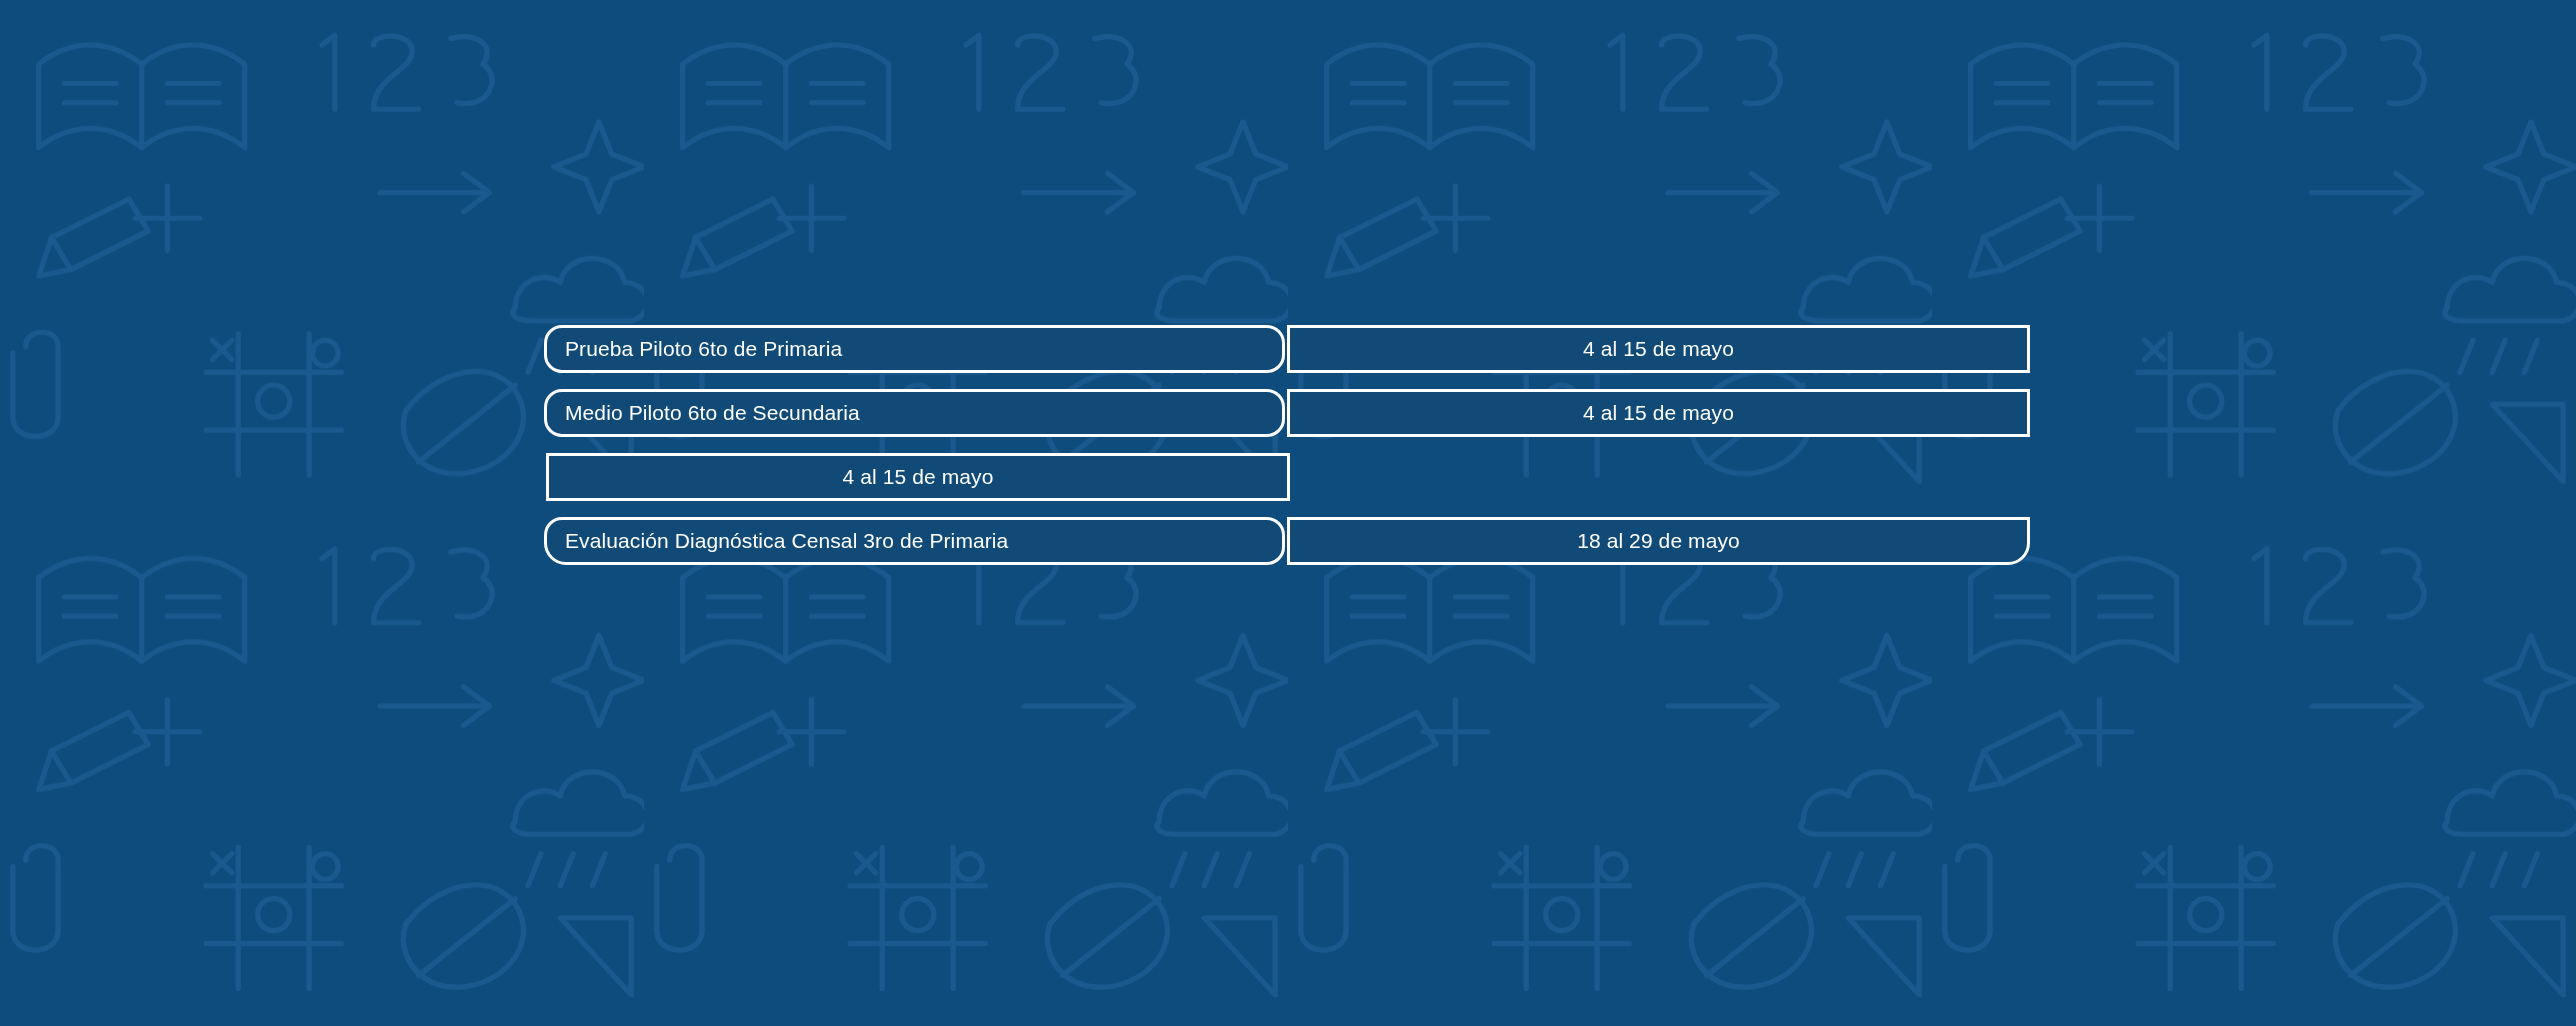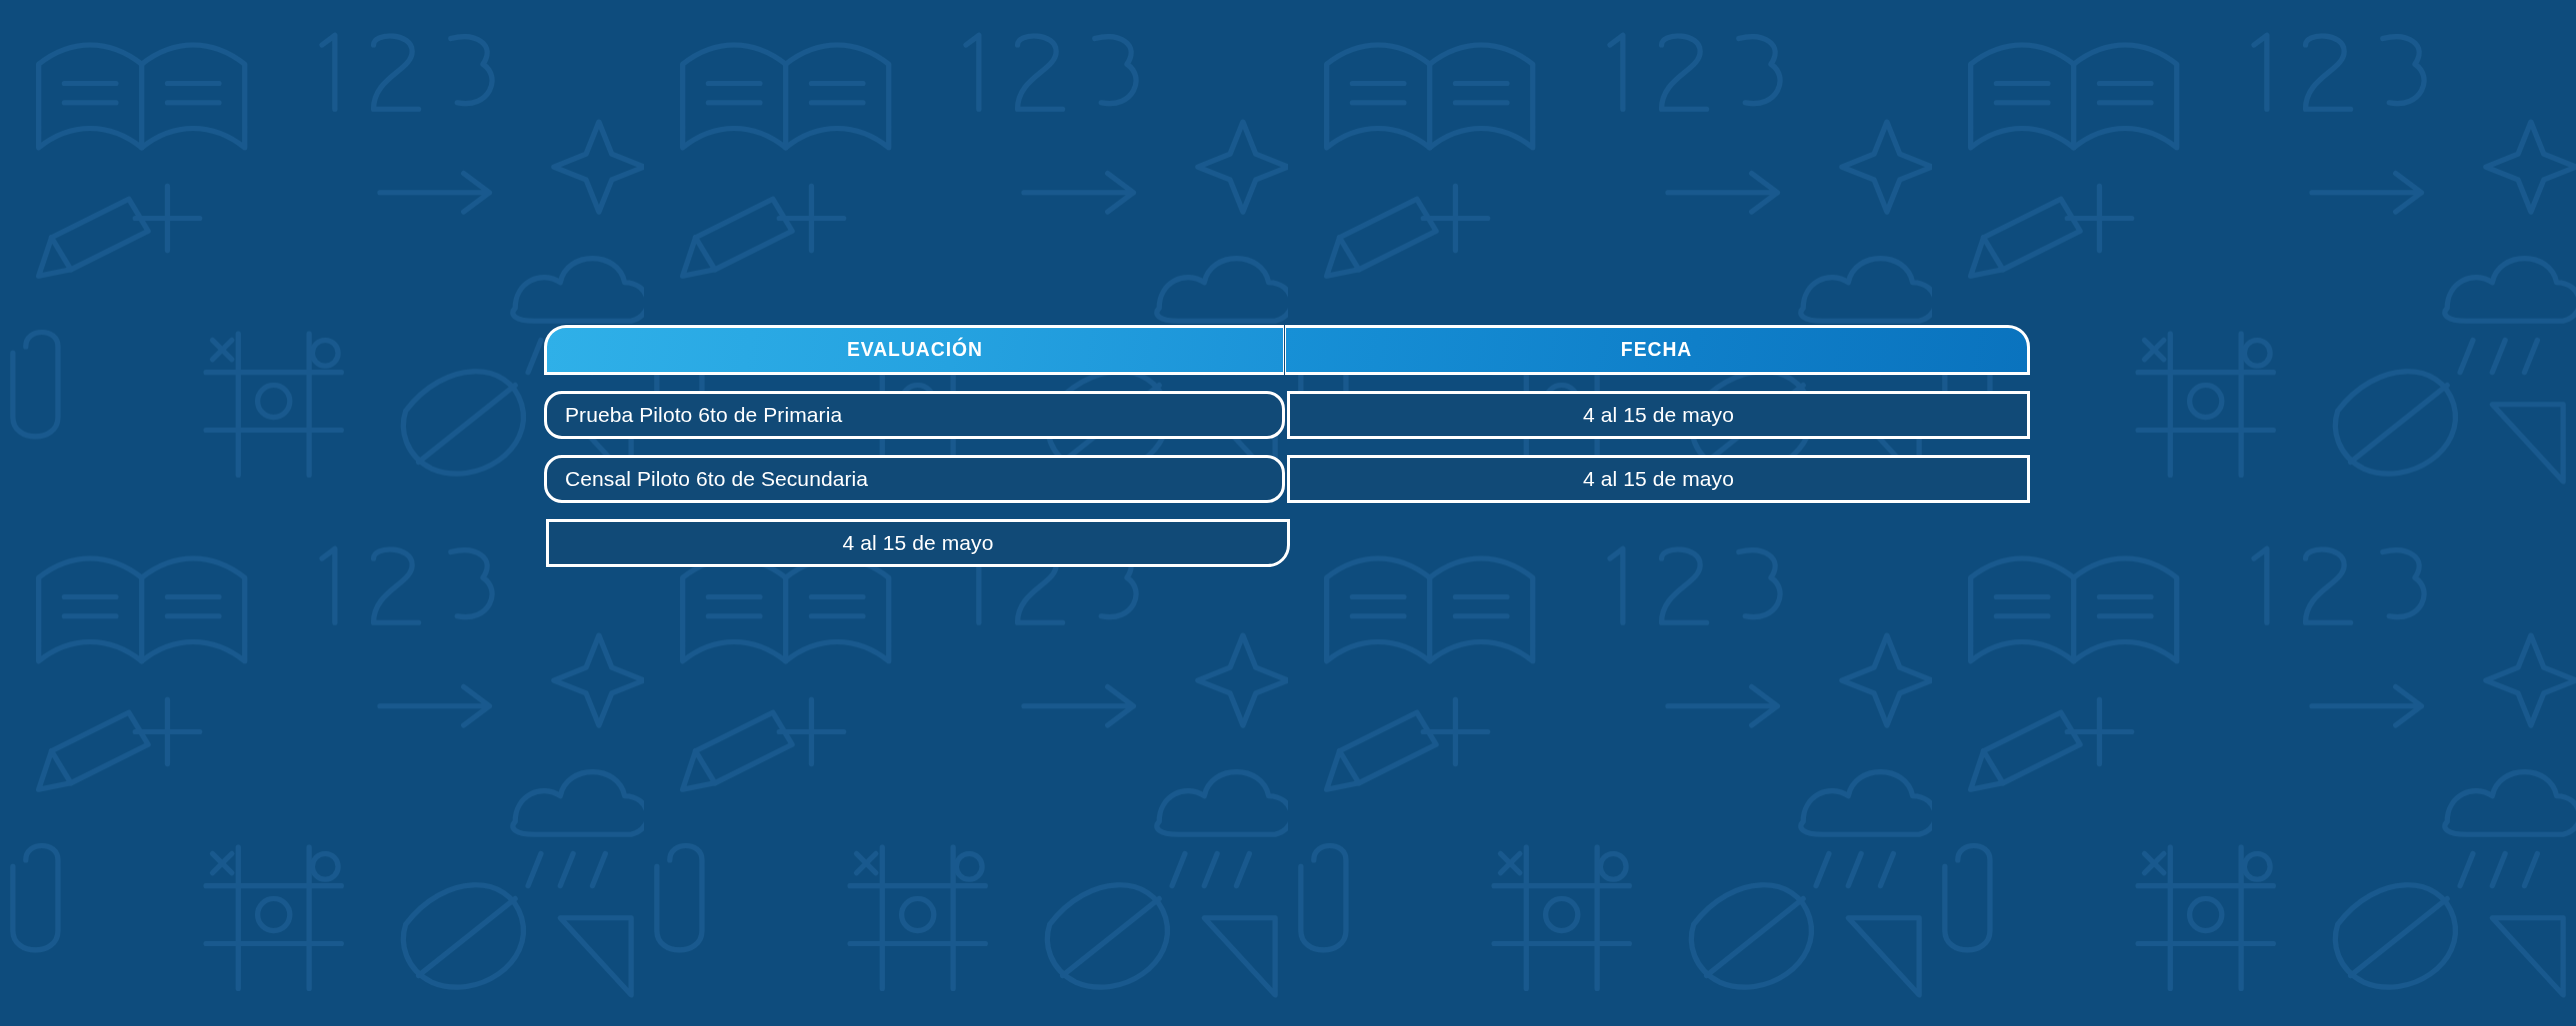--- a/index.html
+++ b/index.html
@@ -163,35 +163,35 @@
     <rect x="0" y="0" width="800" height="320" fill="#0e4c7d"></rect>
     <rect x="0" y="0" width="800" height="320" fill="url(#doodles)"></rect>
   </svg>
 </div>
 
 <div id="content">
 
 
   <div id="schedule-table">
 
-    <div class="table-row" id="header-row">
-      <div class="cell cell-eval">EVALUACIÓN</div>
-      <div class="cell cell-date">FECHA</div>
-    </div>
 
     <div class="table-row body-row">
       <div class="cell cell-eval">Prueba Piloto 6to de Primaria</div>
       <div class="cell cell-date">4 al 15 de mayo</div>
     </div>
 
     <div class="table-row body-row">
-      <div class="cell cell-eval">Censal Piloto 6to de Secundaria</div>
+      <div class="cell cell-eval">Medio Piloto 6to de Secundaria</div>
       <div class="cell cell-date">4 al 15 de mayo</div>
     </div>
 
     <div class="table-row body-row">
       <div class="cell cell-date">4 al 15 de mayo</div>
     </div>
 
+    <div class="table-row body-row">
+      <div class="cell cell-eval">Evaluación Diagnóstica Censal 3ro de Primaria</div>
+      <div class="cell cell-date">18 al 29 de mayo</div>
+    </div>
 
   </div>
 </div>
 
 
 </body></html>

